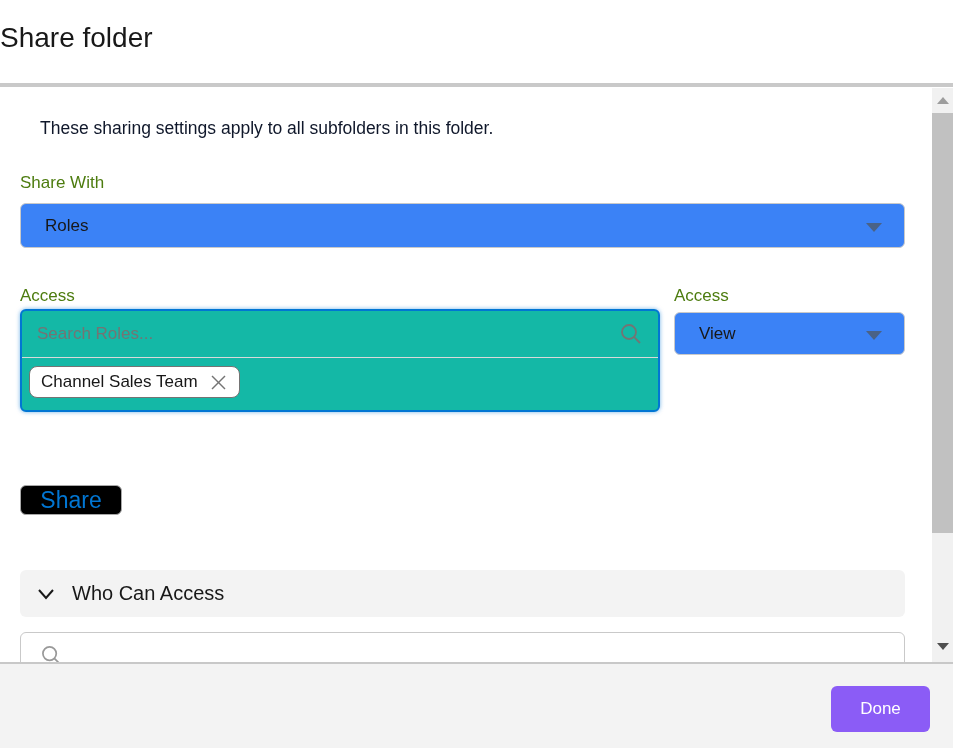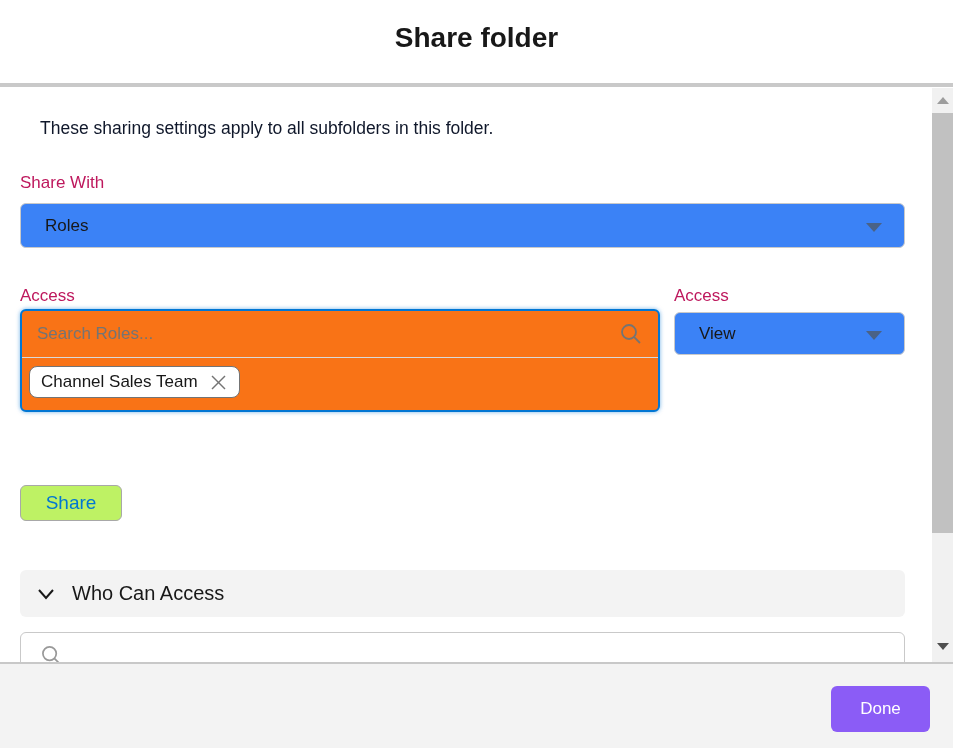--- a/index.html
+++ b/index.html
@@ -2,62 +2,62 @@
 <html><head>
 <meta charset="utf-8">
 <style>
   * { margin:0; padding:0; box-sizing:border-box; }
   html,body { width:953px; height:748px; background:#fff; overflow:hidden;
               font-family:"Liberation Sans","DejaVu Sans",sans-serif; color:#181818; }
   .modal { position:relative; width:953px; height:748px; background:#fff; }
 
   
   .header { position:absolute; top:0; left:0; width:953px; height:83px; background:#fff; }
-  .title { position:absolute; top:22px; left:0; width:100%; text-align:center;
-           font-size:28px; font-weight:700; color:#181818; }
+  .title { position:absolute; top:22px; left:0; width:100%; 
+           font-size:28px; font-weight:400; color:#181818; }
   .header-divider { position:absolute; top:83px; left:0; width:953px; height:4px; background:#c9c9c9; }
 
   
   .content { position:absolute; top:88px; left:0; width:932px; height:574px; overflow:hidden; background:#fff; }
 
   .intro { position:absolute; top:30px; left:20px; font-size:17.5px; color:#0f172a;margin-left:20px; }
 
-  .field-label { position:absolute; font-size:17px; color:#be185d; }
+  .field-label { position:absolute; font-size:17px; color:#4d7c0f; }
   .label-sharewith { top:85px; left:20px; }
   .label-names { top:198px; left:20px; }
   .label-access { top:198px; left:674px; }
 
   .select-box { position:absolute; background:#3b82f6; border:1px solid #c9c9c9; border-radius:6px;
                 display:flex; align-items:center; cursor:pointer; }
   .select-sharewith { top:115px; left:20px; width:885px; height:45px; }
   .select-access   { top:224px; left:674px; width:231px; height:43px; }
   .select-value { font-size:17px; color:#181818; padding-left:24px; }
   .select-tri { position:absolute; right:22px; top:50%; margin-top:-3px; width:0; height:0;
                 border-left:8px solid transparent; border-right:8px solid transparent;
                 border-top:9px solid #4a6286; }
 
   
-  .names-box { position:absolute; top:221px; left:20px; width:640px; height:103px; background:#f97316;
+  .names-box { position:absolute; top:221px; left:20px; width:640px; height:103px; background:#14b8a6;
                border:2px solid #0176d3; border-radius:6px; box-shadow:0 0 4px rgba(1,118,211,.55); }
   .names-search-row { position:relative; height:46px; }
   .names-input { position:absolute; top:0; left:0; width:100%; height:100%; border:none; outline:none;
                  font-size:17px; color:#181818; padding:0 50px 0 15px; background:transparent;
                  font-family:inherit; }
   .names-input::placeholder { color:#747474; opacity:1; }
   .names-search-icon { position:absolute; right:16px; top:12px; }
   .names-divider { height:1px; background:#d9d9d9; }
   .pill-row { padding:8px 7px; }
   .pill { display:inline-flex; align-items:center; height:32px; border:1px solid #747474;
           border-radius:8px; background:#fff; padding:0 10px 0 11px; }
   .pill-label { font-size:17px; color:#181818; }
   .pill-remove { margin-left:10px; background:none; border:none; cursor:pointer; line-height:0; padding:2px; }
 
   
-  .share-btn { position:absolute; top:397px; left:20px; width:102px; height:36px; background:#bef264;
-               border:1px solid #a8a8a8; border-radius:6px; color:#0176d3; font-size:19px;
+  .share-btn { position:absolute; top:397px; left:20px; width:102px; height:30px; background:#000000;
+               border:1px solid #a8a8a8; border-radius:6px; color:#0176d3; font-size:23px;
                font-family:inherit; cursor:pointer; }
 
   
   .who-bar { position:absolute; top:482px; left:20px; width:885px; height:47px; background:#f3f3f3;
              border-radius:6px; display:flex; align-items:center; cursor:pointer; }
   .who-chevron { margin-left:16px; display:flex; }
   .who-label { margin-left:16px; font-size:20px; color:#181818; }
 
   
   .bottom-search { position:absolute; top:544px; left:20px; width:885px; height:44px; background:#fff;

